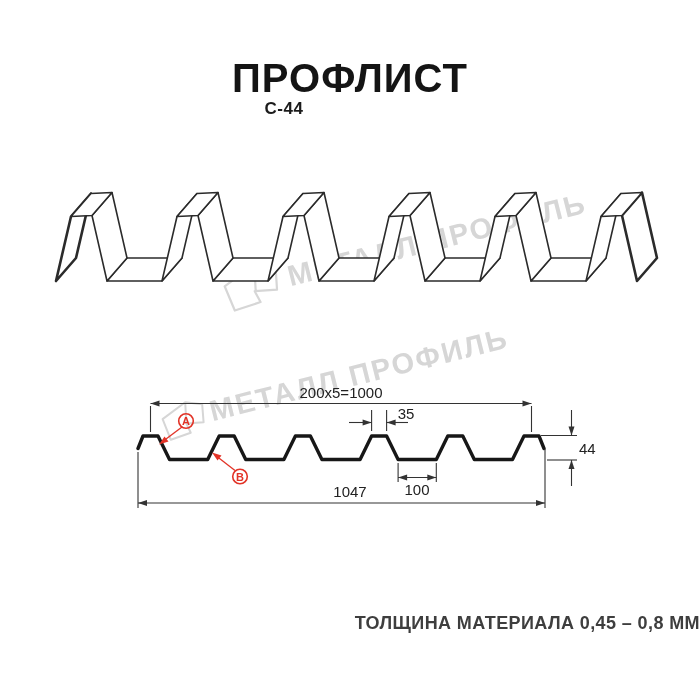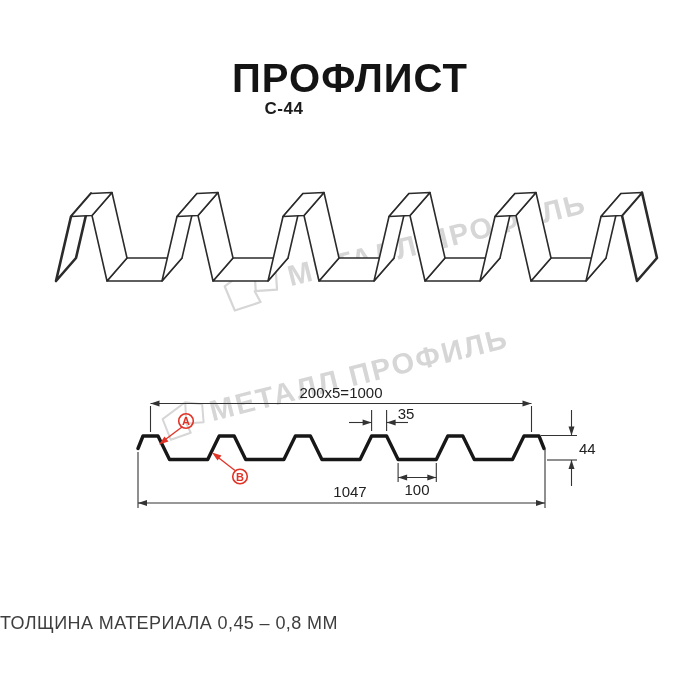--- a/index.html
+++ b/index.html
@@ -2,22 +2,22 @@
 <html><head>
 <meta charset="utf-8">
 <style>
   html,body{margin:0;padding:0;background:#ffffff;}
   #stage{position:relative;width:700px;height:700px;background:#ffffff;overflow:hidden;
          font-family:"Liberation Sans","DejaVu Sans",sans-serif;}
   .title{position:absolute;left:0;top:56px;width:700px;text-align:center;
          font-size:40px;font-weight:800;letter-spacing:1px;color:#141414;}
   .subtitle{position:absolute;left:0;top:99px;width:568px;text-align:center;
          font-size:17px;font-weight:700;letter-spacing:.5px;color:#1b1b1b;}
-  .footer{position:absolute;left:0;top:613px;width:700px;text-align:left;
-         font-size:18px;font-weight:400;letter-spacing:.4px;color:#3e3e3e;}
+  .footer{position:absolute;left:0;top:613px;width:700px;text-align:right;
+         font-size:18px;font-weight:700;letter-spacing:.4px;color:#3e3e3e;}
   svg text{font-family:"Liberation Sans","DejaVu Sans",sans-serif;}
   .dimtxt{font-size:15px;fill:#222222;}
   .redtxt{font-size:11px;font-weight:700;fill:#e23327;}
   .wmtxt{font-size:29px;font-weight:700;letter-spacing:2px;fill:#d6d6d6;}
 </style>
 </head>
 <body>
 
 <div id="stage">
 

